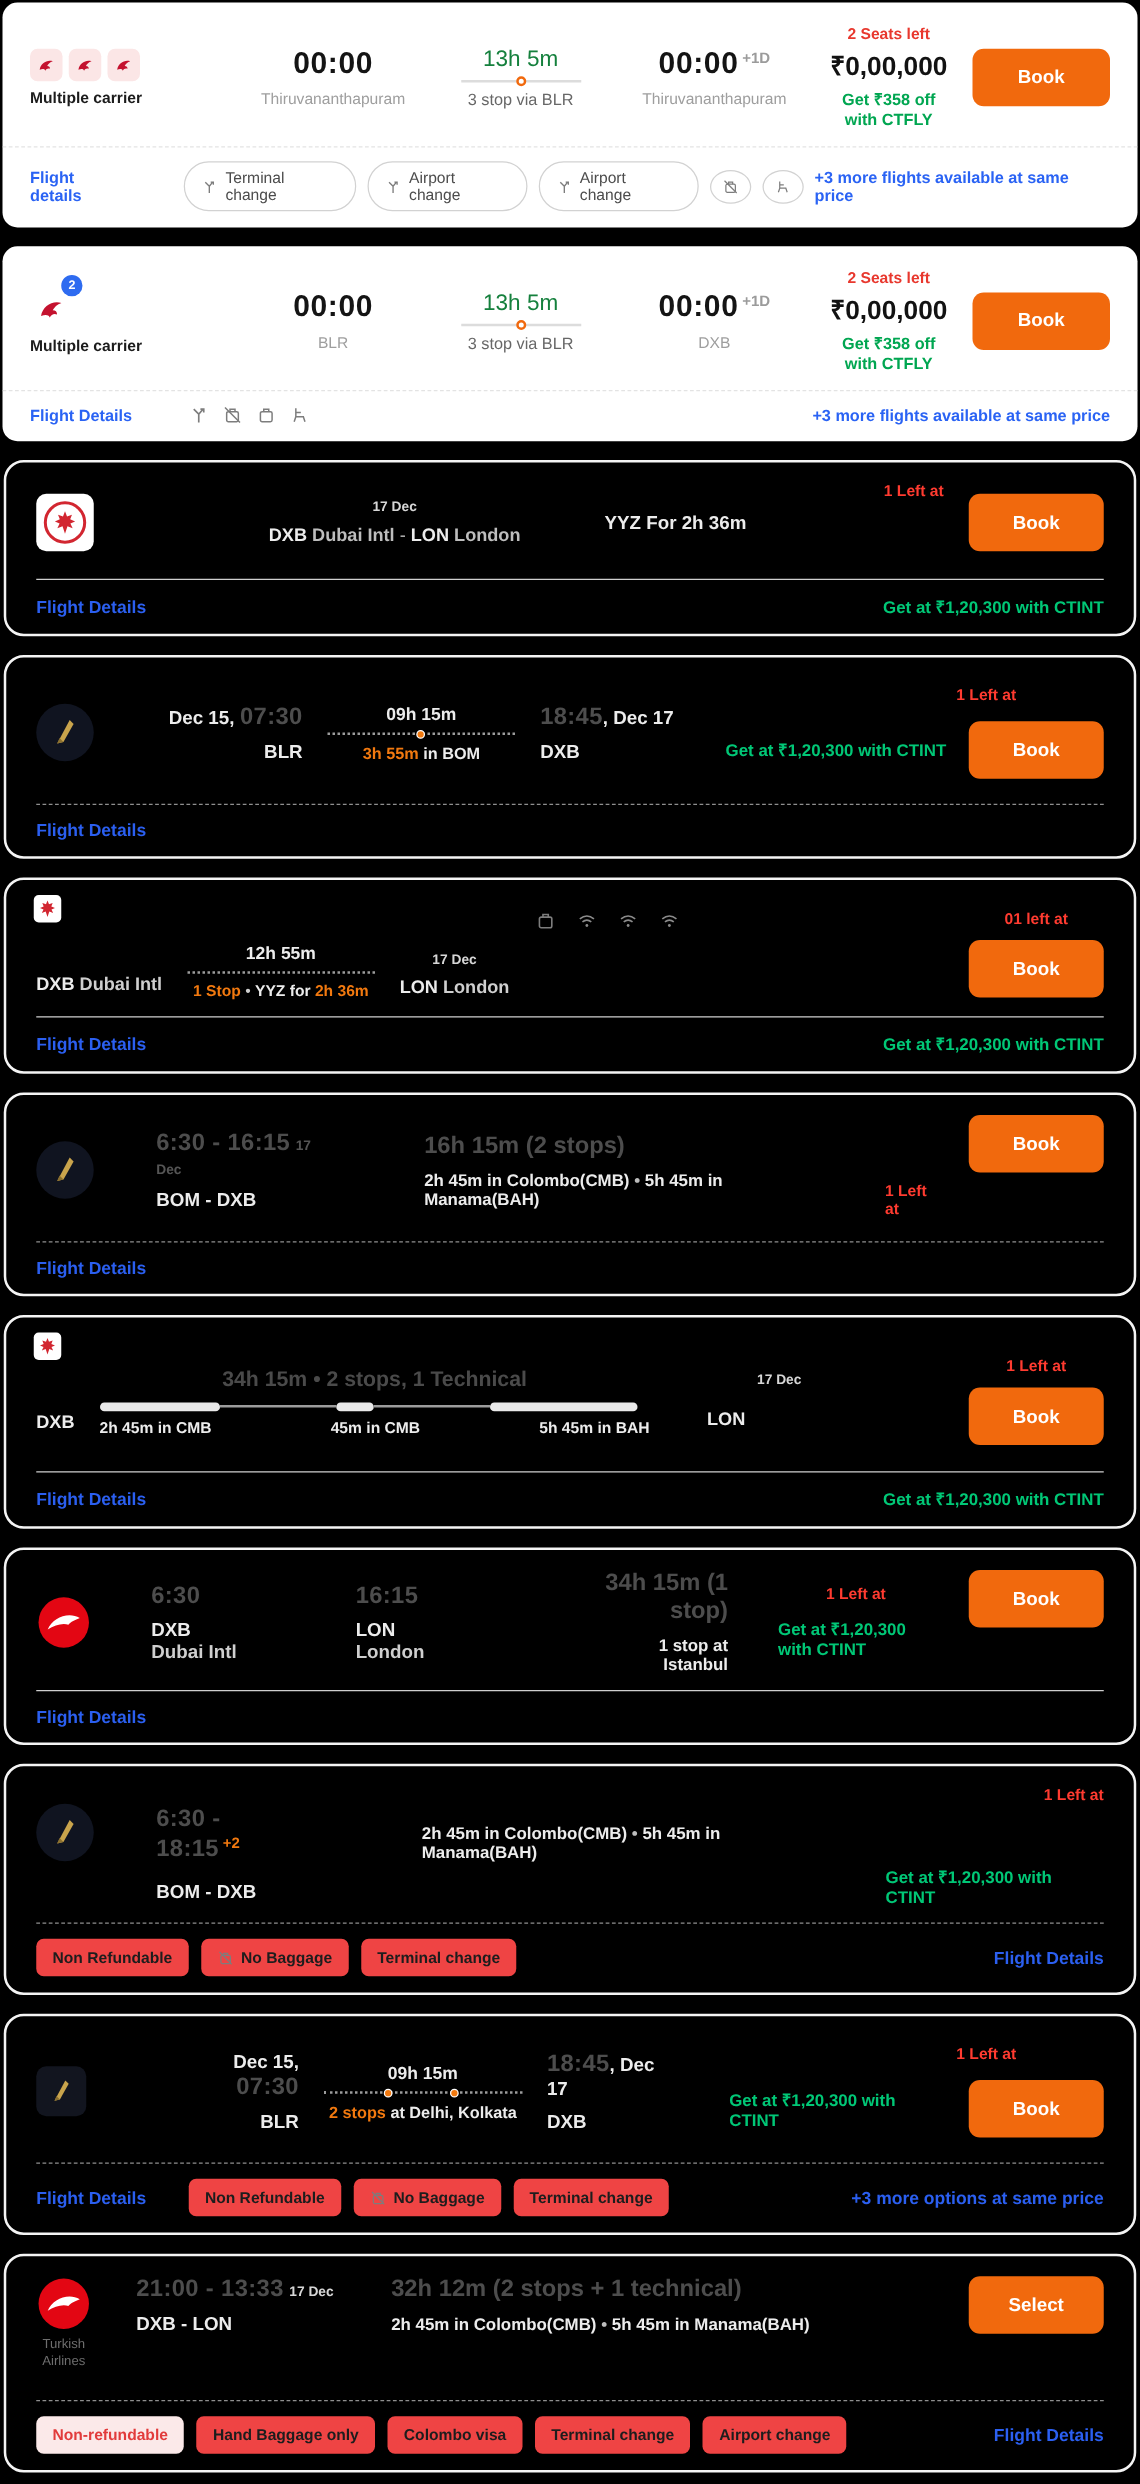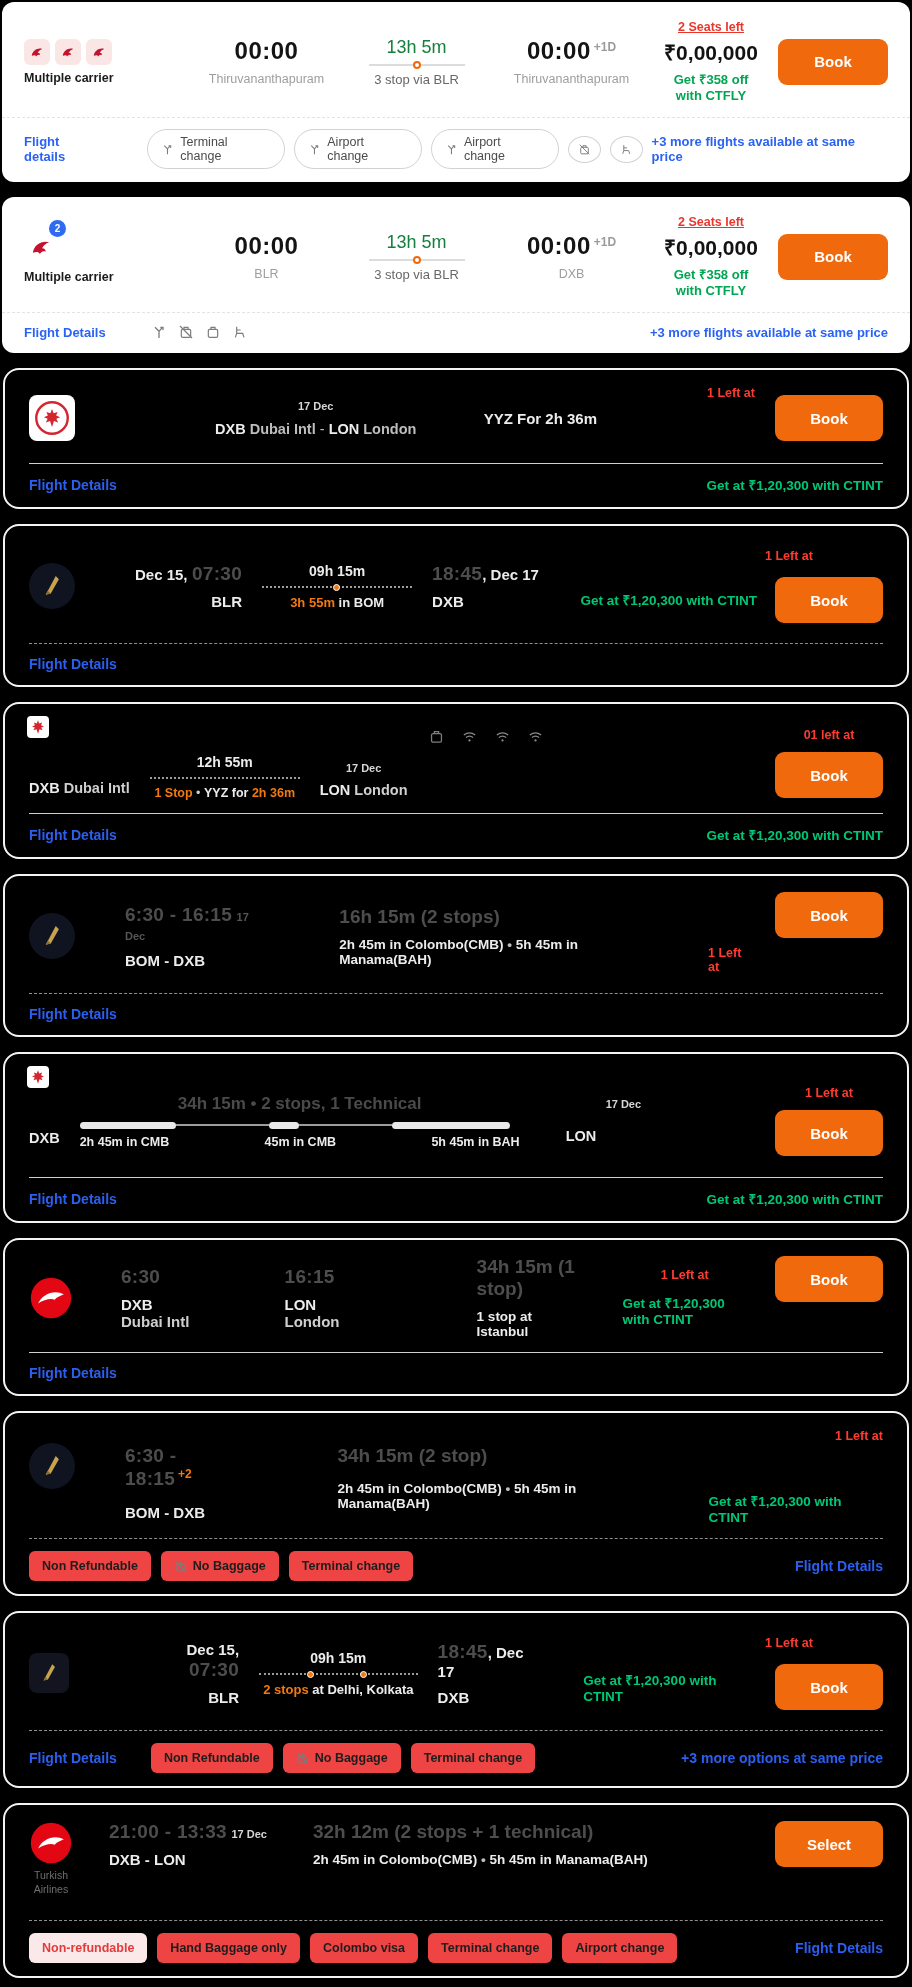--- a/index.html
+++ b/index.html
@@ -29,21 +29,21 @@
   .carrier{font-size:12.5px;color:#1c1c1c;font-weight:600;}
   .tcol{text-align:center;}
   .wtime{font-size:24px;font-weight:800;color:#141414;letter-spacing:.5px;}
   .wplus{font-size:12px;color:#9b9b9b;font-weight:600;vertical-align:8px;margin-left:3px;}
   .wcity{font-size:12.5px;color:#9e9e9e;margin-top:7px;}
   .wdur{font-size:18px;color:#15803d;}
   .path{width:96px;margin:6px auto;border-top:2px solid #dcdcdc;position:relative;}
   .path .pdot{position:absolute;left:50%;top:-5px;margin-left:-4px;width:8px;height:8px;border:2px solid var(--orange);background:#fff;border-radius:50%;}
   .wstops{font-size:13px;color:#676767;margin-top:2px;}
   .priceblock{text-align:center;}
-  .wseats{font-size:12.5px;font-weight:700;color:var(--red);text-decoration:underline;}
+  .wseats{font-size:12.5px;font-weight:700;color:var(--red);}
   .wprice{font-size:21px;font-weight:800;color:#121212;margin:4px 0;}
   .woffer{font-size:13px;font-weight:700;color:var(--green-light);}
   .bookbtn{background:var(--orange);color:#fff;border:none;border-radius:9px;font-size:15px;font-weight:600;width:110px;height:46px;cursor:pointer;justify-self:end;}
   .wbot{display:flex;align-items:center;gap:9px;border-top:1px dashed #e3e3e3;padding:11px 22px 13px 22px;}
   .wlink{font-size:13px;font-weight:700;color:var(--blue);text-decoration:none;}
   .morelink{margin-left:auto;font-size:13px;font-weight:700;color:var(--blue);text-decoration:none;}
   .wchip{display:inline-flex;align-items:center;gap:6px;border:1px solid #d2d2d2;border-radius:999px;padding:5px 13px;font-size:12.5px;color:#4c4c4c;background:#fff;}
   .wchip svg{width:13px;height:13px;}
   .wchip.iconly{padding:6px 9px;border-radius:50%;}
   .iconstrip{display:flex;align-items:center;gap:11px;margin-left:36px;}
@@ -473,21 +473,21 @@
           <use href="#i-turkish"></use>
         </svg>
       <div style="margin-left:28px;">
         <div class="dtime">6:30</div>
         <div class="droute"><span>DXB</span> <span style="font-weight:600;color:#cfcfcf;">Dubai Intl</span></div>
       </div>
       <div style="margin-left:70px;">
         <div class="dtime">16:15</div>
         <div class="droute"><span>LON</span> <span style="font-weight:600;color:#cfcfcf;">London</span></div>
       </div>
-      <div style="margin-left:108px;">
+      <div style="margin-left:108px;text-align:right;">
         <div class="ddur">34h 15m (1 stop)</div>
         <div class="dlays">1 stop at Istanbul</div>
       </div>
       <div class="spacer"></div>
       <div style="display:flex;flex-direction:column;align-items:center;gap:12px;margin-right:8px;">
         <span class="dleft">1 Left at</span>
         <span class="ddeal">Get at ₹1,20,300 with CTINT</span>
       </div>
       <button class="selbtn" style="align-self:flex-start;">Book</button>
     </div>
@@ -501,21 +501,20 @@
       <span class="circ-logo" style="margin-top:14px;">
           <svg viewBox="0 0 24 24">
             <use href="#i-quill"></use>
           </svg>
         </span>
       <div style="margin-left:30px;margin-top:16px;">
         <div><span class="dtime">6:30 - 18:15</span><span class="sup-or">+2</span></div>
         <div class="droute" style="margin-top:14px;">BOM - DXB</div>
       </div>
       <div style="margin-left:70px;margin-top:16px;">
-        <div class="ddur">34h 15m (2 stop)</div>
         <div class="dlays" style="margin-top:14px;"><span>2h 45m in Colombo(CMB)</span> <span style="color:#bdbdbd;">•</span> <span>5h 45m in Manama(BAH)</span></div>
       </div>
       <div class="spacer"></div>
       <div style="display:flex;flex-direction:column;align-items:flex-end;justify-content:space-between;min-height:96px;">
         <span class="dleft">1 Left at</span>
         <span class="ddeal">Get at ₹1,20,300 with CTINT</span>
       </div>
     </div>
     <div class="dbot">
       <span class="dchip">

